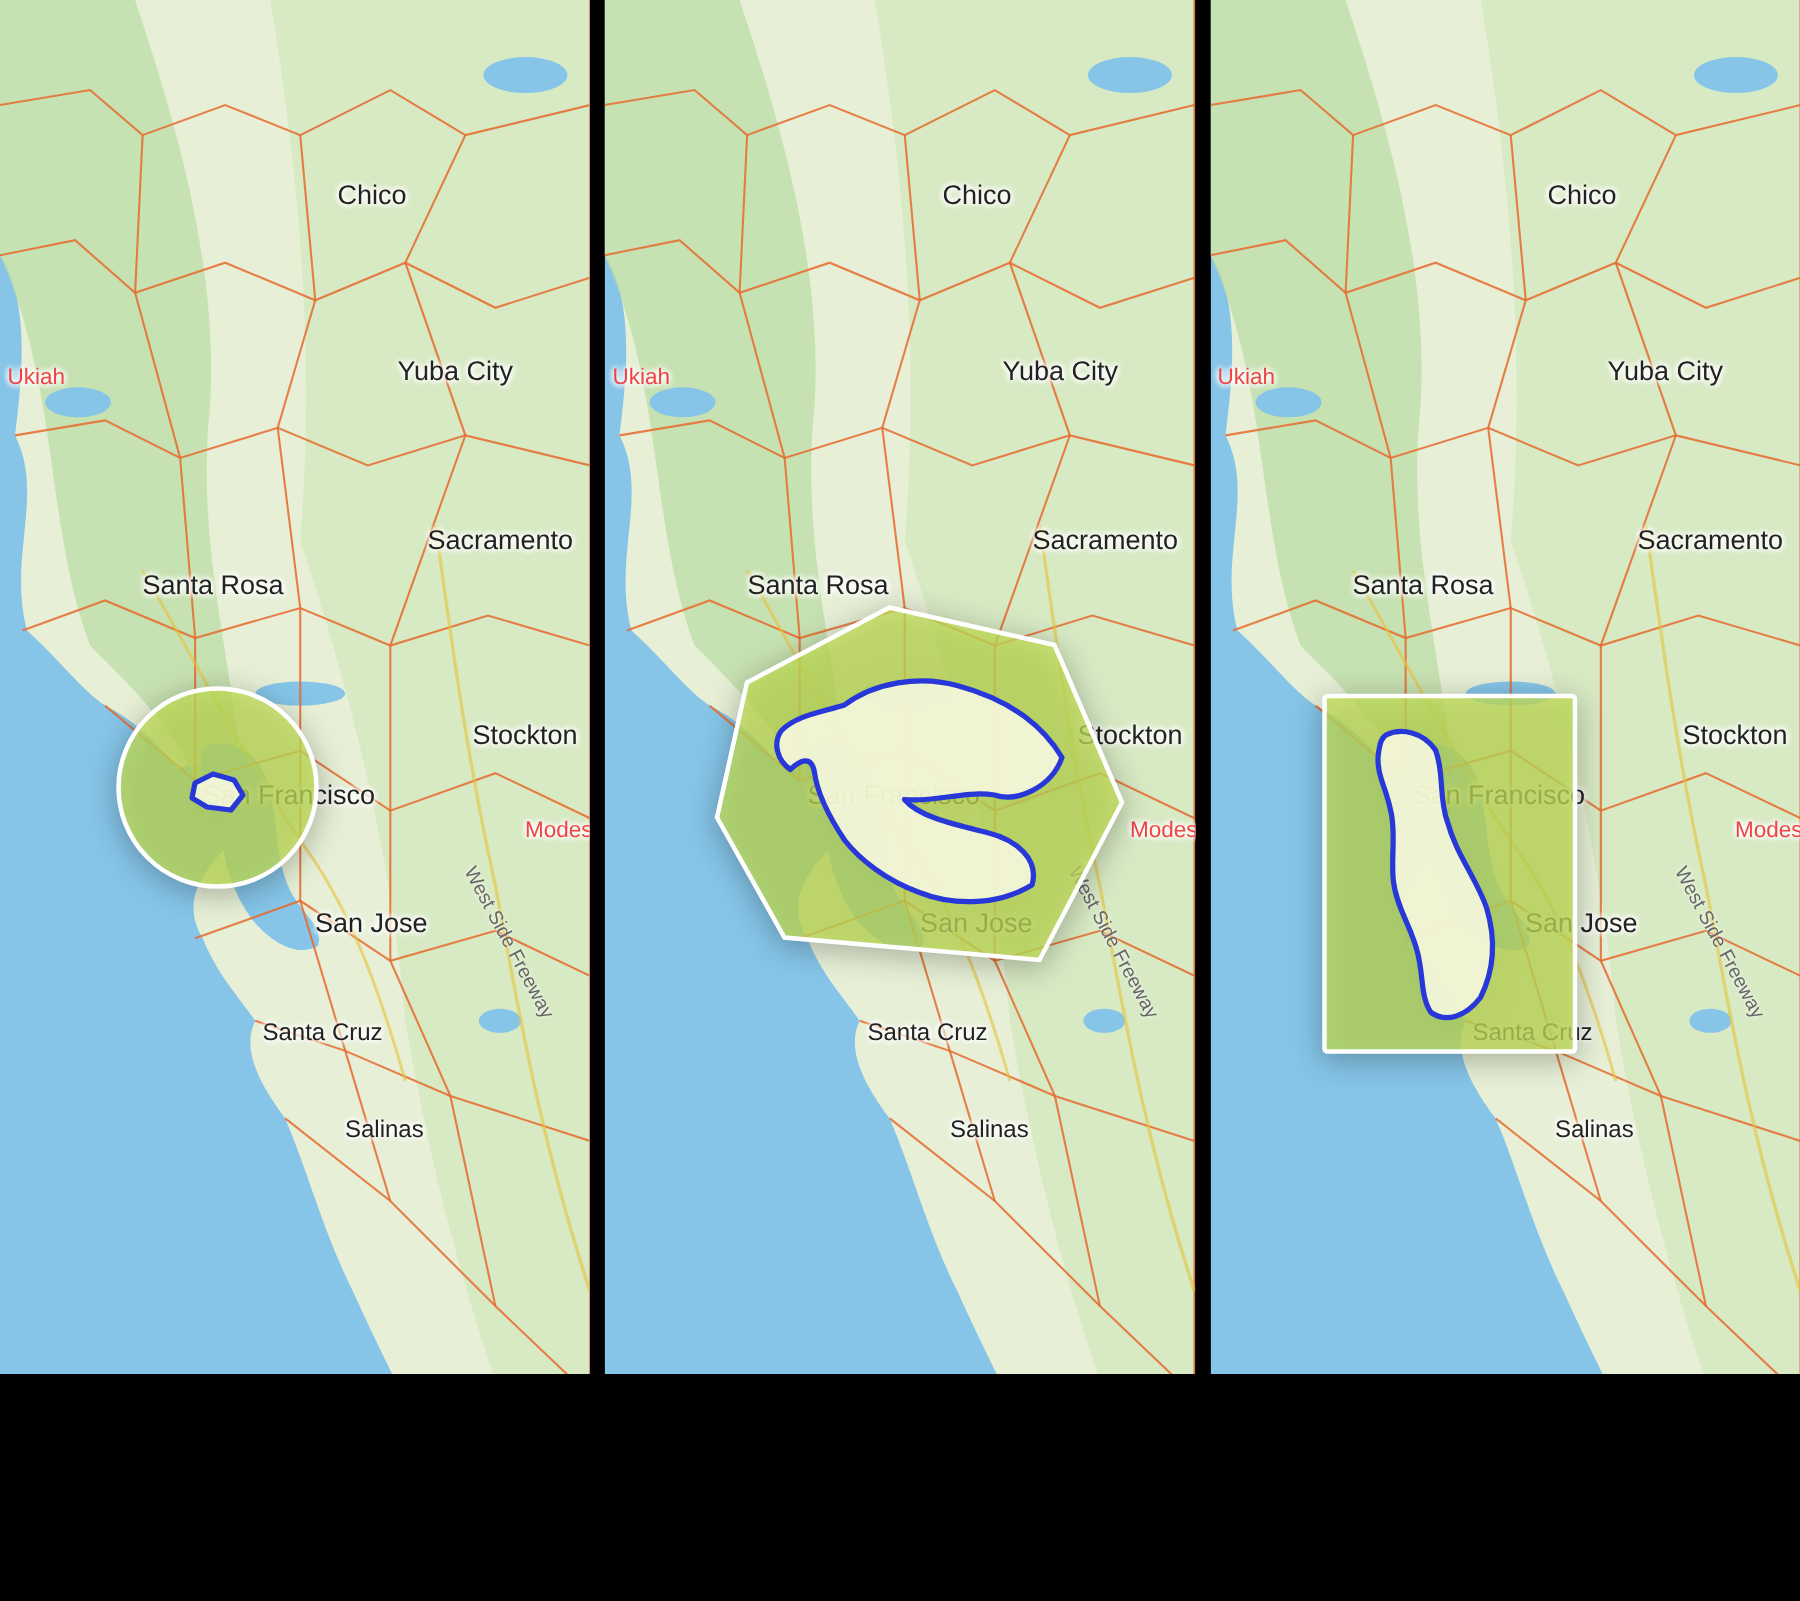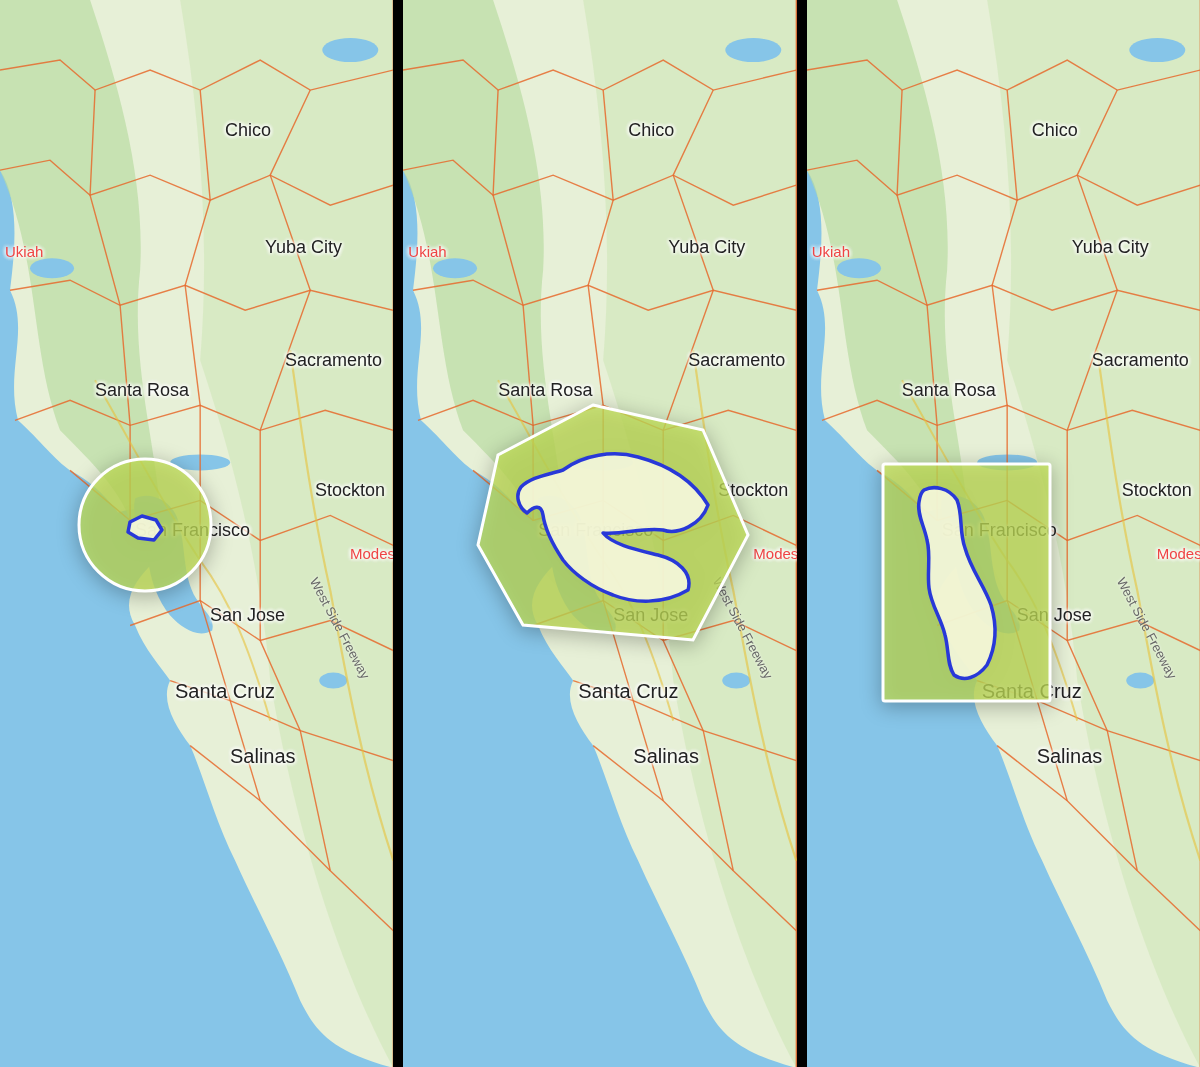--- a/index.html
+++ b/index.html
@@ -1,21 +1,21 @@
 <!DOCTYPE html>
 <html><head>
 <meta charset="utf-8">
 <style>
   html,body{margin:0;padding:0;width:1200px;height:1067px;overflow:hidden;font-family:Helvetica,Arial,sans-serif;background:#000}
-  .triptych{display:flex;width:1200px;height:1067px}
+  .triptych{display:flex;width:1200px;height:916px}
   .panel{position:relative;flex:1;overflow:hidden}
   .divider{width:10px;background:#000}
   .basemap{position:absolute;inset:0}
   .city-label{position:absolute;font-size:18px;color:#222;text-shadow:0 0 4px #fff,0 0 4px #fff,0 0 4px #fff,0 0 4px #fff;white-space:nowrap;user-select:none;font-weight:500}
-  .city-label.small{font-size:20px}
+  .city-label.small{font-size:16px}
   .city-label.edge{font-size:15px;color:#ef4444}
   .road-label{position:absolute;font-size:13px;color:#666;text-shadow:0 0 3px #fff;white-space:nowrap}
   .overlay{position:absolute;filter:drop-shadow(0 4px 10px rgba(0,0,0,.35))}
   .overlay .hull{fill:rgba(220,235,75,.55);stroke:#fff;stroke-width:3}
   .overlay .hull-inner{fill:rgba(120,190,120,.45)}
   .overlay .feature{fill:rgba(250,250,230,.85);stroke:#2838d8;stroke-width:3.5;stroke-linejoin:round}
 </style>
 </head>
 <body>
 

